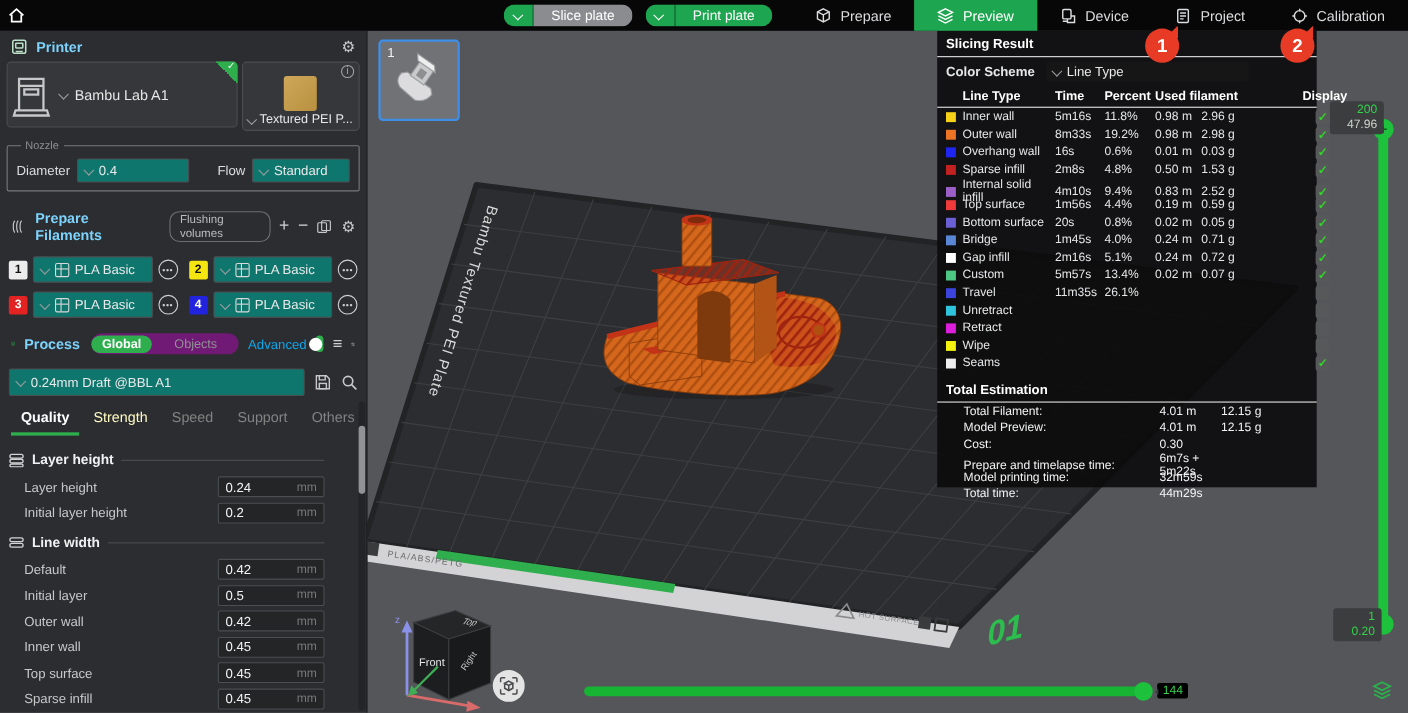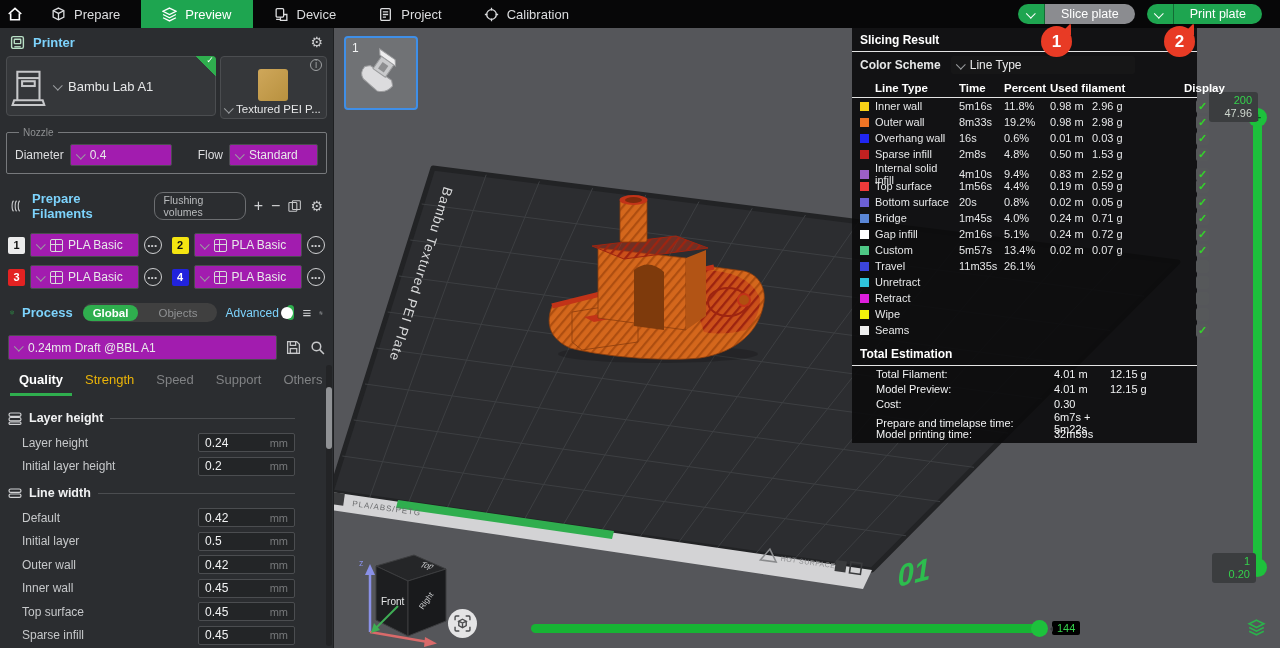--- a/index.html
+++ b/index.html
@@ -33,43 +33,43 @@
   .pcard{position:relative;background:#35373a;border:1px solid #4b4d50;border-radius:4px;height:58px}
   #printer-card{flex:1.9;display:flex;align-items:center;gap:6px;padding:0 4px}
   #plate-card{flex:1;display:flex;flex-direction:column;align-items:center;justify-content:flex-end;padding-bottom:3px}
   .check-corner{position:absolute;top:-1px;right:-1px;width:20px;height:20px;border-radius:0 4px 0 0;
     background:linear-gradient(225deg,#2fae4e 50%,transparent 50%)}
   .check-corner span{position:absolute;top:-1px;right:2px;color:#fff;font-size:9px}
   .info-i{position:absolute;top:2px;right:4px;color:#9fa1a3;font-size:10px;border:1px solid #9fa1a3;border-radius:50%;width:10px;height:10px;line-height:10px;text-align:center}
   .plate-img{width:30px;height:32px;border-radius:3px;background:linear-gradient(135deg,#cfa75a,#b8913f);margin-bottom:2px}
   fieldset#nozzle{margin:0 6px 8px 6px;border:1px solid #77797c;border-radius:2px;padding:6px 8px 7px 8px;display:flex;align-items:center;gap:6px}
   fieldset#nozzle legend{font-size:10px;color:#8e9092;padding:0 4px;margin-left:4px}
-  .dd{background:#a21caf;border:1px solid #4b4d50;border-radius:2px;height:20px;display:flex;align-items:center;gap:5px;padding:0 7px;color:#e8e9ea;cursor:pointer}
+  .dd{background:#0f766e;border:1px solid #4b4d50;border-radius:2px;height:20px;display:flex;align-items:center;gap:5px;padding:0 7px;color:#e8e9ea;cursor:pointer}
   .flab{color:#dddee0}
   .pill-btn{border:1px solid #6c6e71;border-radius:9px;font-size:10.5px;color:#babcbe;padding:1px 9px;cursor:pointer}
   .hicon{color:#cfd0d2;font-size:14px;cursor:pointer}
   #fil-grid{display:grid;grid-template-columns:1fr 1fr;gap:8px 10px;margin:8px 8px 0 8px}
   .fil-slot{display:flex;align-items:center;gap:5px}
   .chipnum{width:17px;height:17px;border-radius:2px;font-size:11px;font-weight:bold;display:flex;align-items:center;justify-content:center}
   .fil-dd{flex:1;height:22px}
   .spool{width:11px;height:11px;border:1.3px solid #d8d9da;border-radius:2px;position:relative}
   .spool::before{content:"";position:absolute;left:4px;top:0;bottom:0;width:1.3px;background:#d8d9da}
   .spool::after{content:"";position:absolute;top:4px;left:0;right:0;height:1.3px;background:#d8d9da}
   .dots-btn{width:16px;height:16px;border:1.4px solid #cfd0d2;border-radius:50%;color:#cfd0d2;font-size:8px;letter-spacing:.5px;
             display:flex;align-items:center;justify-content:center;cursor:pointer}
-  .scope{display:flex;align-items:center;background:#404040;border-radius:10px;height:19px;font-size:11.5px;margin-left:2px}
+  .scope{display:flex;align-items:center;background:#701a75;border-radius:10px;height:19px;font-size:11.5px;margin-left:2px}
   .scope .on{background:#2fae4e;color:#fff;border-radius:10px;padding:2px 10px;font-weight:bold}
   .scope .off{color:#8f9193;padding:2px 20px}
   .toggle{width:28px;height:15px;background:#2fae4e;border-radius:8px;position:relative;cursor:pointer}
   .toggle::after{content:"";position:absolute;right:1.5px;top:1.5px;width:12px;height:12px;border-radius:50%;background:#fff}
   #preset-row{display:flex;align-items:center;gap:9px;margin:9px 8px 0 8px}
   #preset-dd{flex:1;height:23px}
   #proc-tabs{display:flex;gap:4px;margin:12px 0 0 10px;font-size:13px}
   #proc-tabs .ptab{padding:0 9px 6px 9px;color:#808284;cursor:pointer}
-  #proc-tabs .ptab.semi{color:#eab308}
+  #proc-tabs .ptab.semi{color:#fef9c3}
   #proc-tabs .ptab.active{color:#fff;font-weight:bold;border-bottom:3px solid #2fae4e}
   #settings{margin-top:7px;height:288px;overflow:hidden}
   .grp{display:flex;align-items:center;gap:7px;padding:8px 10px 6px 8px}
   .grp .gtitle{font-weight:bold;font-size:12.5px;color:#f0f1f2;white-space:nowrap}
   .grp .rule{flex:1;height:1px;background:#4b4d50;margin-right:28px}
   .prow{display:flex;align-items:center;height:23.5px;padding-left:22px}
   .prow .plabel{color:#c6c8ca;flex:1}
   .pinput{width:97px;height:19px;background:#232527;border:1px solid #4b4d50;border-radius:2px;display:flex;align-items:center;
           padding:0 6px;margin-right:38px;box-sizing:border-box}
   .pinput .pval{color:#f2f3f4;flex:1}
@@ -201,20 +201,34 @@
   </g>
 </svg>
 
 <div id="topbar">
   <div id="home-btn">
     <svg width="16" height="16" viewBox="0 0 14 14" fill="none" stroke="#fff" stroke-width="1.4">
       <path d="M1.5 7 7 2 12.5 7"></path>
         <path d="M3.2 6.3 V12 H10.8 V6.3"></path>
     </svg>
   </div>
+  <div id="topbar-right">
+    <div class="split-btn">
+      <div class="split-chev">
+          <span class="chev white"></span>
+        </div>
+      <div class="split-main gray">Slice plate</div>
+    </div>
+    <div class="split-btn">
+      <div class="split-chev">
+          <span class="chev white"></span>
+        </div>
+      <div class="split-main green">Print plate</div>
+    </div>
+  </div>
   <div id="tabs-wrap" style="display:flex">
       <div class="tab">
         <svg viewBox="0 0 14 14" fill="none" stroke="#dcdddf" stroke-width="1.2">
           <path d="M7 1 12 3.5 12 9.5 7 12 2 9.5 2 3.5Z"></path>
           <path d="M2 3.5 7 6 12 3.5 M7 6V12"></path>
         </svg>
         <span>Prepare</span>
       </div>
       <div class="tab active">
         <svg viewBox="0 0 14 14" fill="none" stroke="#fff" stroke-width="1.2">
@@ -239,34 +253,20 @@
         <span>Project</span>
       </div>
       <div class="tab">
         <svg viewBox="0 0 14 14" fill="none" stroke="#dcdddf" stroke-width="1.2">
           <circle cx="7" cy="7" r="4.5"></circle>
           <path d="M7 0.8v2.4 M7 10.8v2.4 M0.8 7h2.4 M10.8 7h2.4"></path>
         </svg>
         <span>Calibration</span>
       </div>
     </div>
-  <div id="topbar-right">
-    <div class="split-btn">
-      <div class="split-chev">
-          <span class="chev white"></span>
-        </div>
-      <div class="split-main gray">Slice plate</div>
-    </div>
-    <div class="split-btn">
-      <div class="split-chev">
-          <span class="chev white"></span>
-        </div>
-      <div class="split-main green">Print plate</div>
-    </div>
-  </div>
 </div>
 <div class="badge" style="left:1041px">1</div>
 <div class="badge" style="left:1164px">2</div>
 
 <div id="left-panel">
   <div class="sec-head">
     <svg width="15" height="15" viewBox="0 0 14 14" fill="none" stroke="#b9e0c6" stroke-width="1.3">
       <rect x="1.5" y="1.5" width="11" height="11" rx="1.5"></rect>
         <rect x="4" y="4" width="6" height="4" rx="0.5"></rect>
         <path d="M4 11h6"></path>
@@ -368,21 +368,21 @@
     <svg width="15" height="15" viewBox="0 0 14 14" fill="none" stroke="#2fae4e" stroke-width="1.3">
       <path d="M7 1 13 4 7 7 1 4Z"></path>
         <path d="M1 7l6 3 6-3"></path>
         <path d="M1 10l6 3 6-3"></path>
     </svg>
     <span class="title">Process</span>
     <div class="scope">
       <span class="on">Global</span>
       <span class="off">Objects</span>
     </div>
-    <span style="margin-left:auto;color:#7dd3fc">Advanced</span>
+    <span style="margin-left:auto;color:#0ea5e9">Advanced</span>
     <span class="toggle"></span>
     <span class="hicon" style="font-size:15px">≡</span>
     <svg width="14" height="14" viewBox="0 0 14 14" stroke="#c7c8ca" stroke-width="1.3" fill="none">
       <line x1="1" y1="4" x2="13" y2="4"></line>
         <circle cx="5" cy="4" r="1.8" fill="#2b2d30"></circle>
         <line x1="1" y1="10" x2="13" y2="10"></line>
         <circle cx="9" cy="10" r="1.8" fill="#2b2d30"></circle>
     </svg>
   </div>
   <div id="preset-row">
@@ -674,20 +674,25 @@
     <span></span>
         </div>
         <div class="trow">
           <span>Prepare and timelapse time:</span>
     <span>6m7s + 5m22s</span>
     <span></span>
         </div>
         <div class="trow">
           <span>Model printing time:</span>
     <span>32m59s</span>
+    <span></span>
+        </div>
+        <div class="trow">
+          <span>Total time:</span>
+    <span>44m29s</span>
     <span></span>
         </div>
       </div>
   </div>
 </div>
 
 <div id="vslider-track"></div>
 <div class="vhandle" style="top:108px">+</div>
 <div class="vhandle" style="top:558px"></div>
 <div class="slabel" style="left:1209px;top:92px;width:37px">

